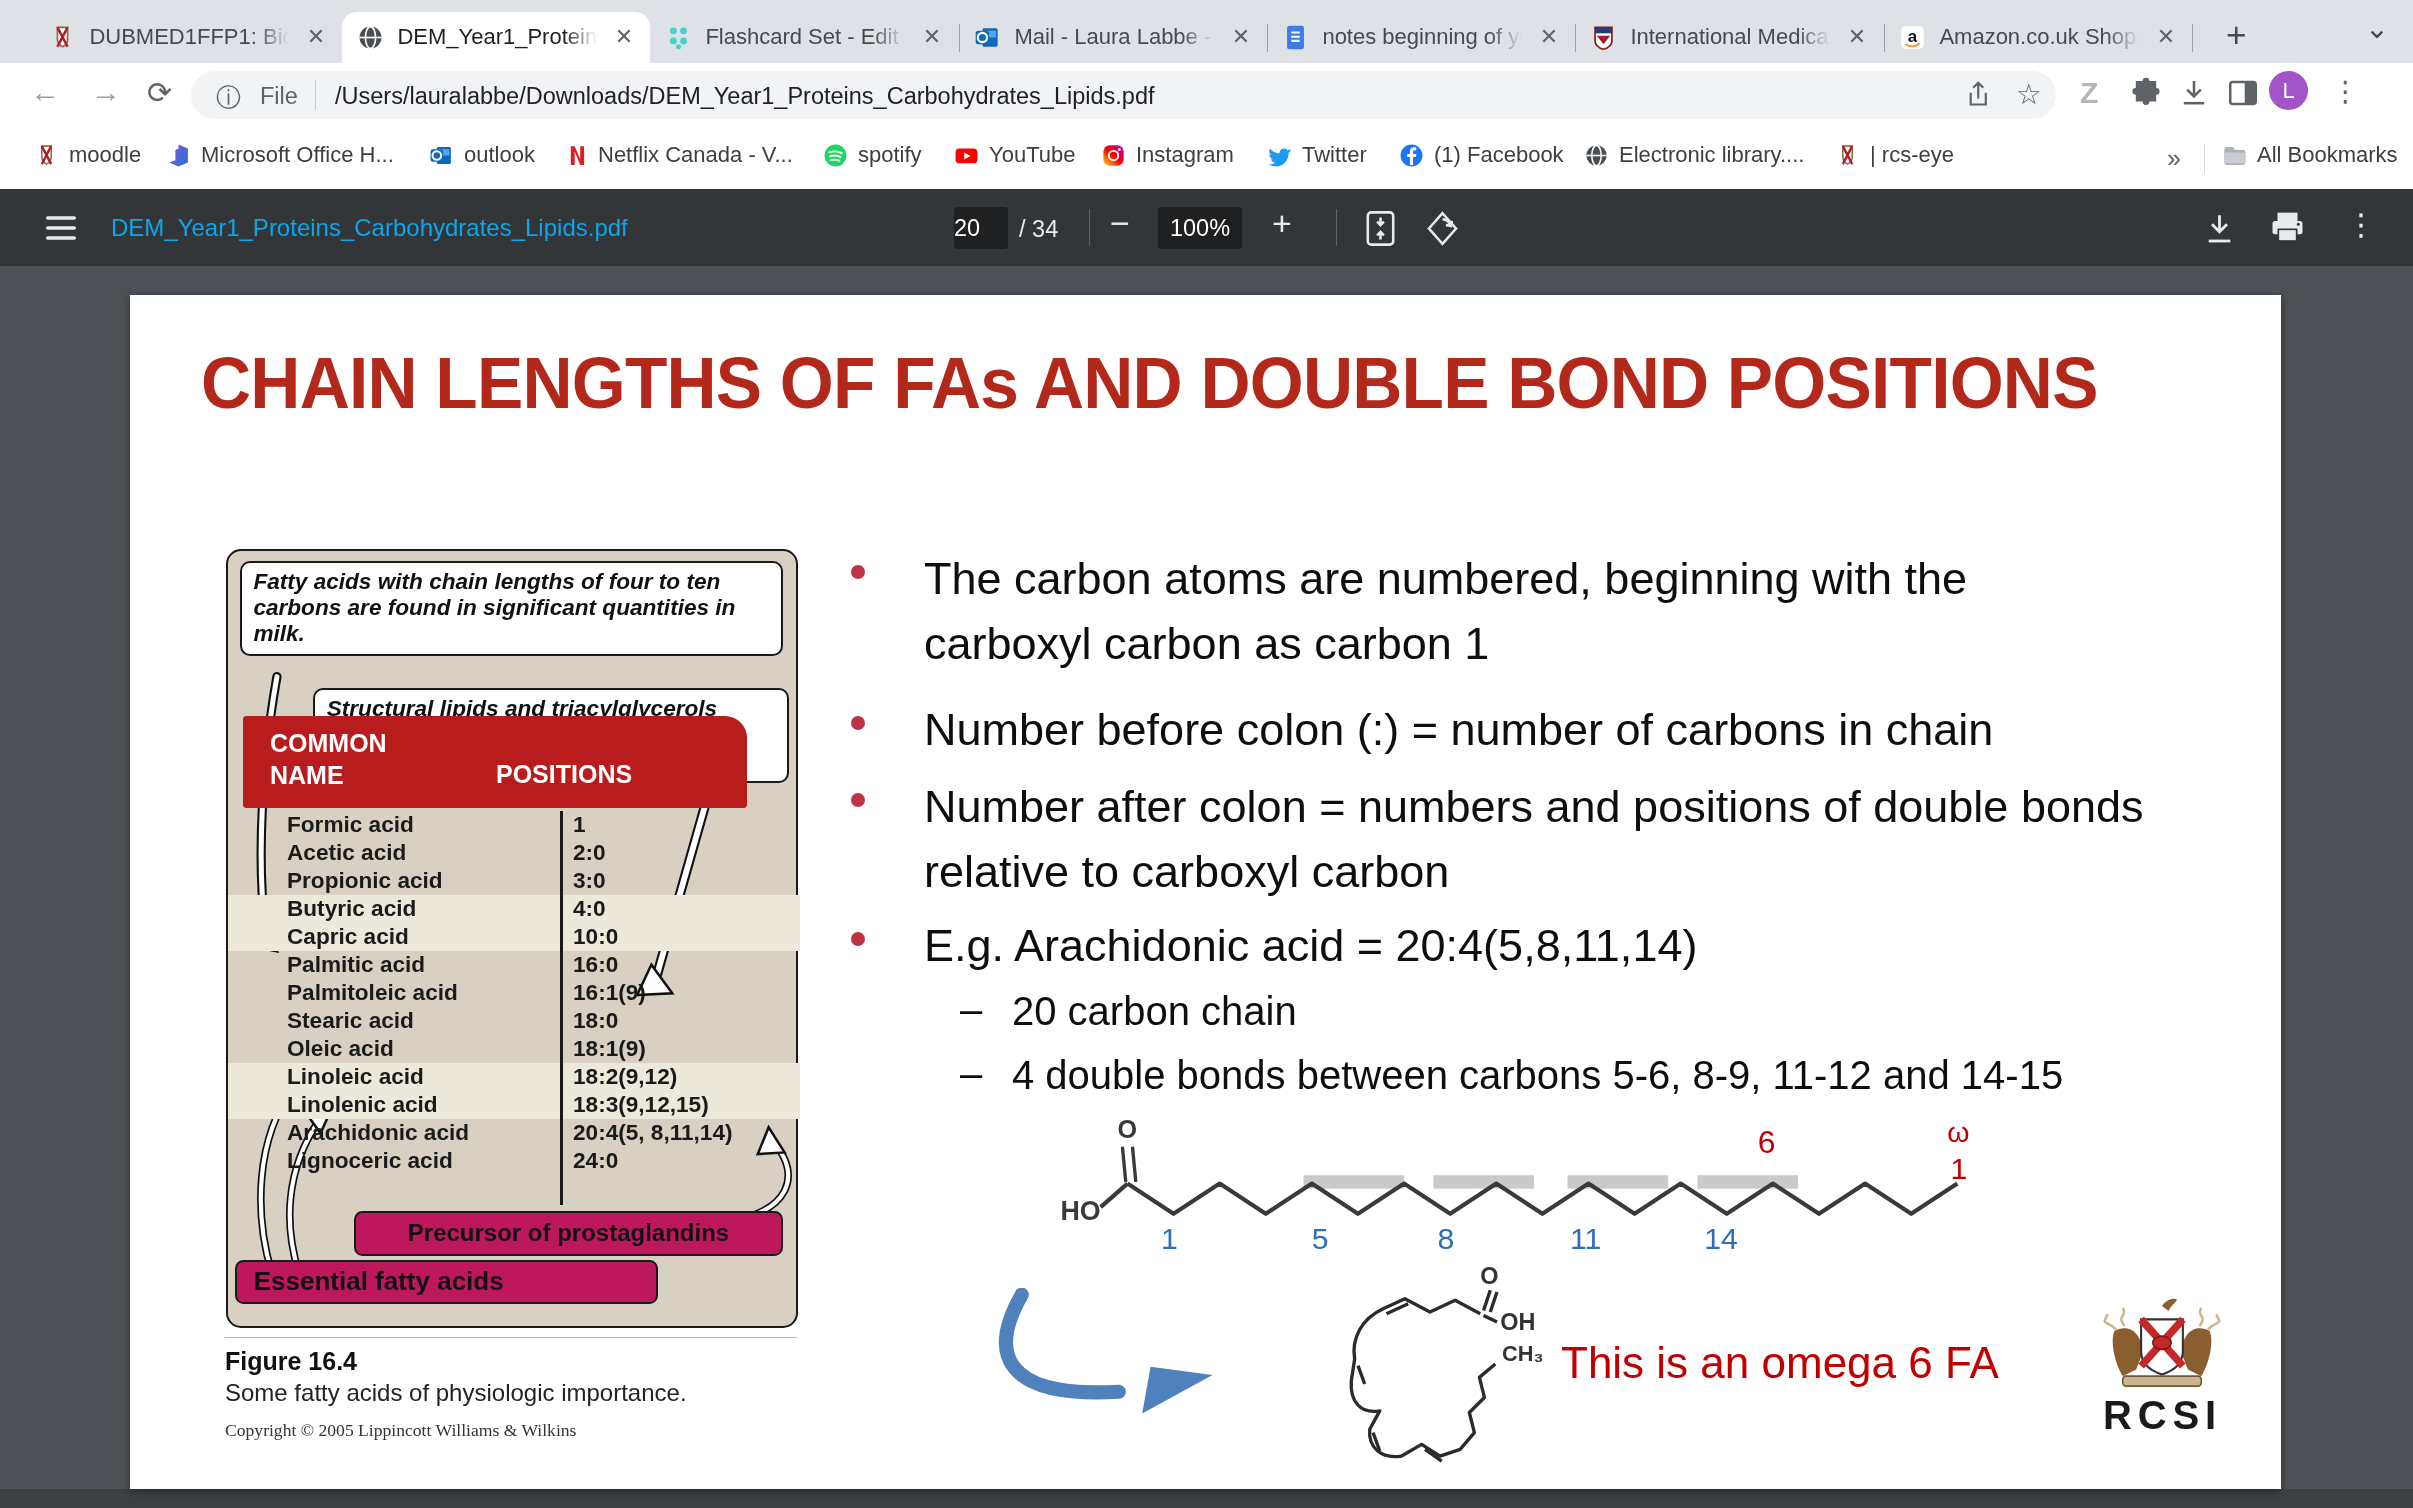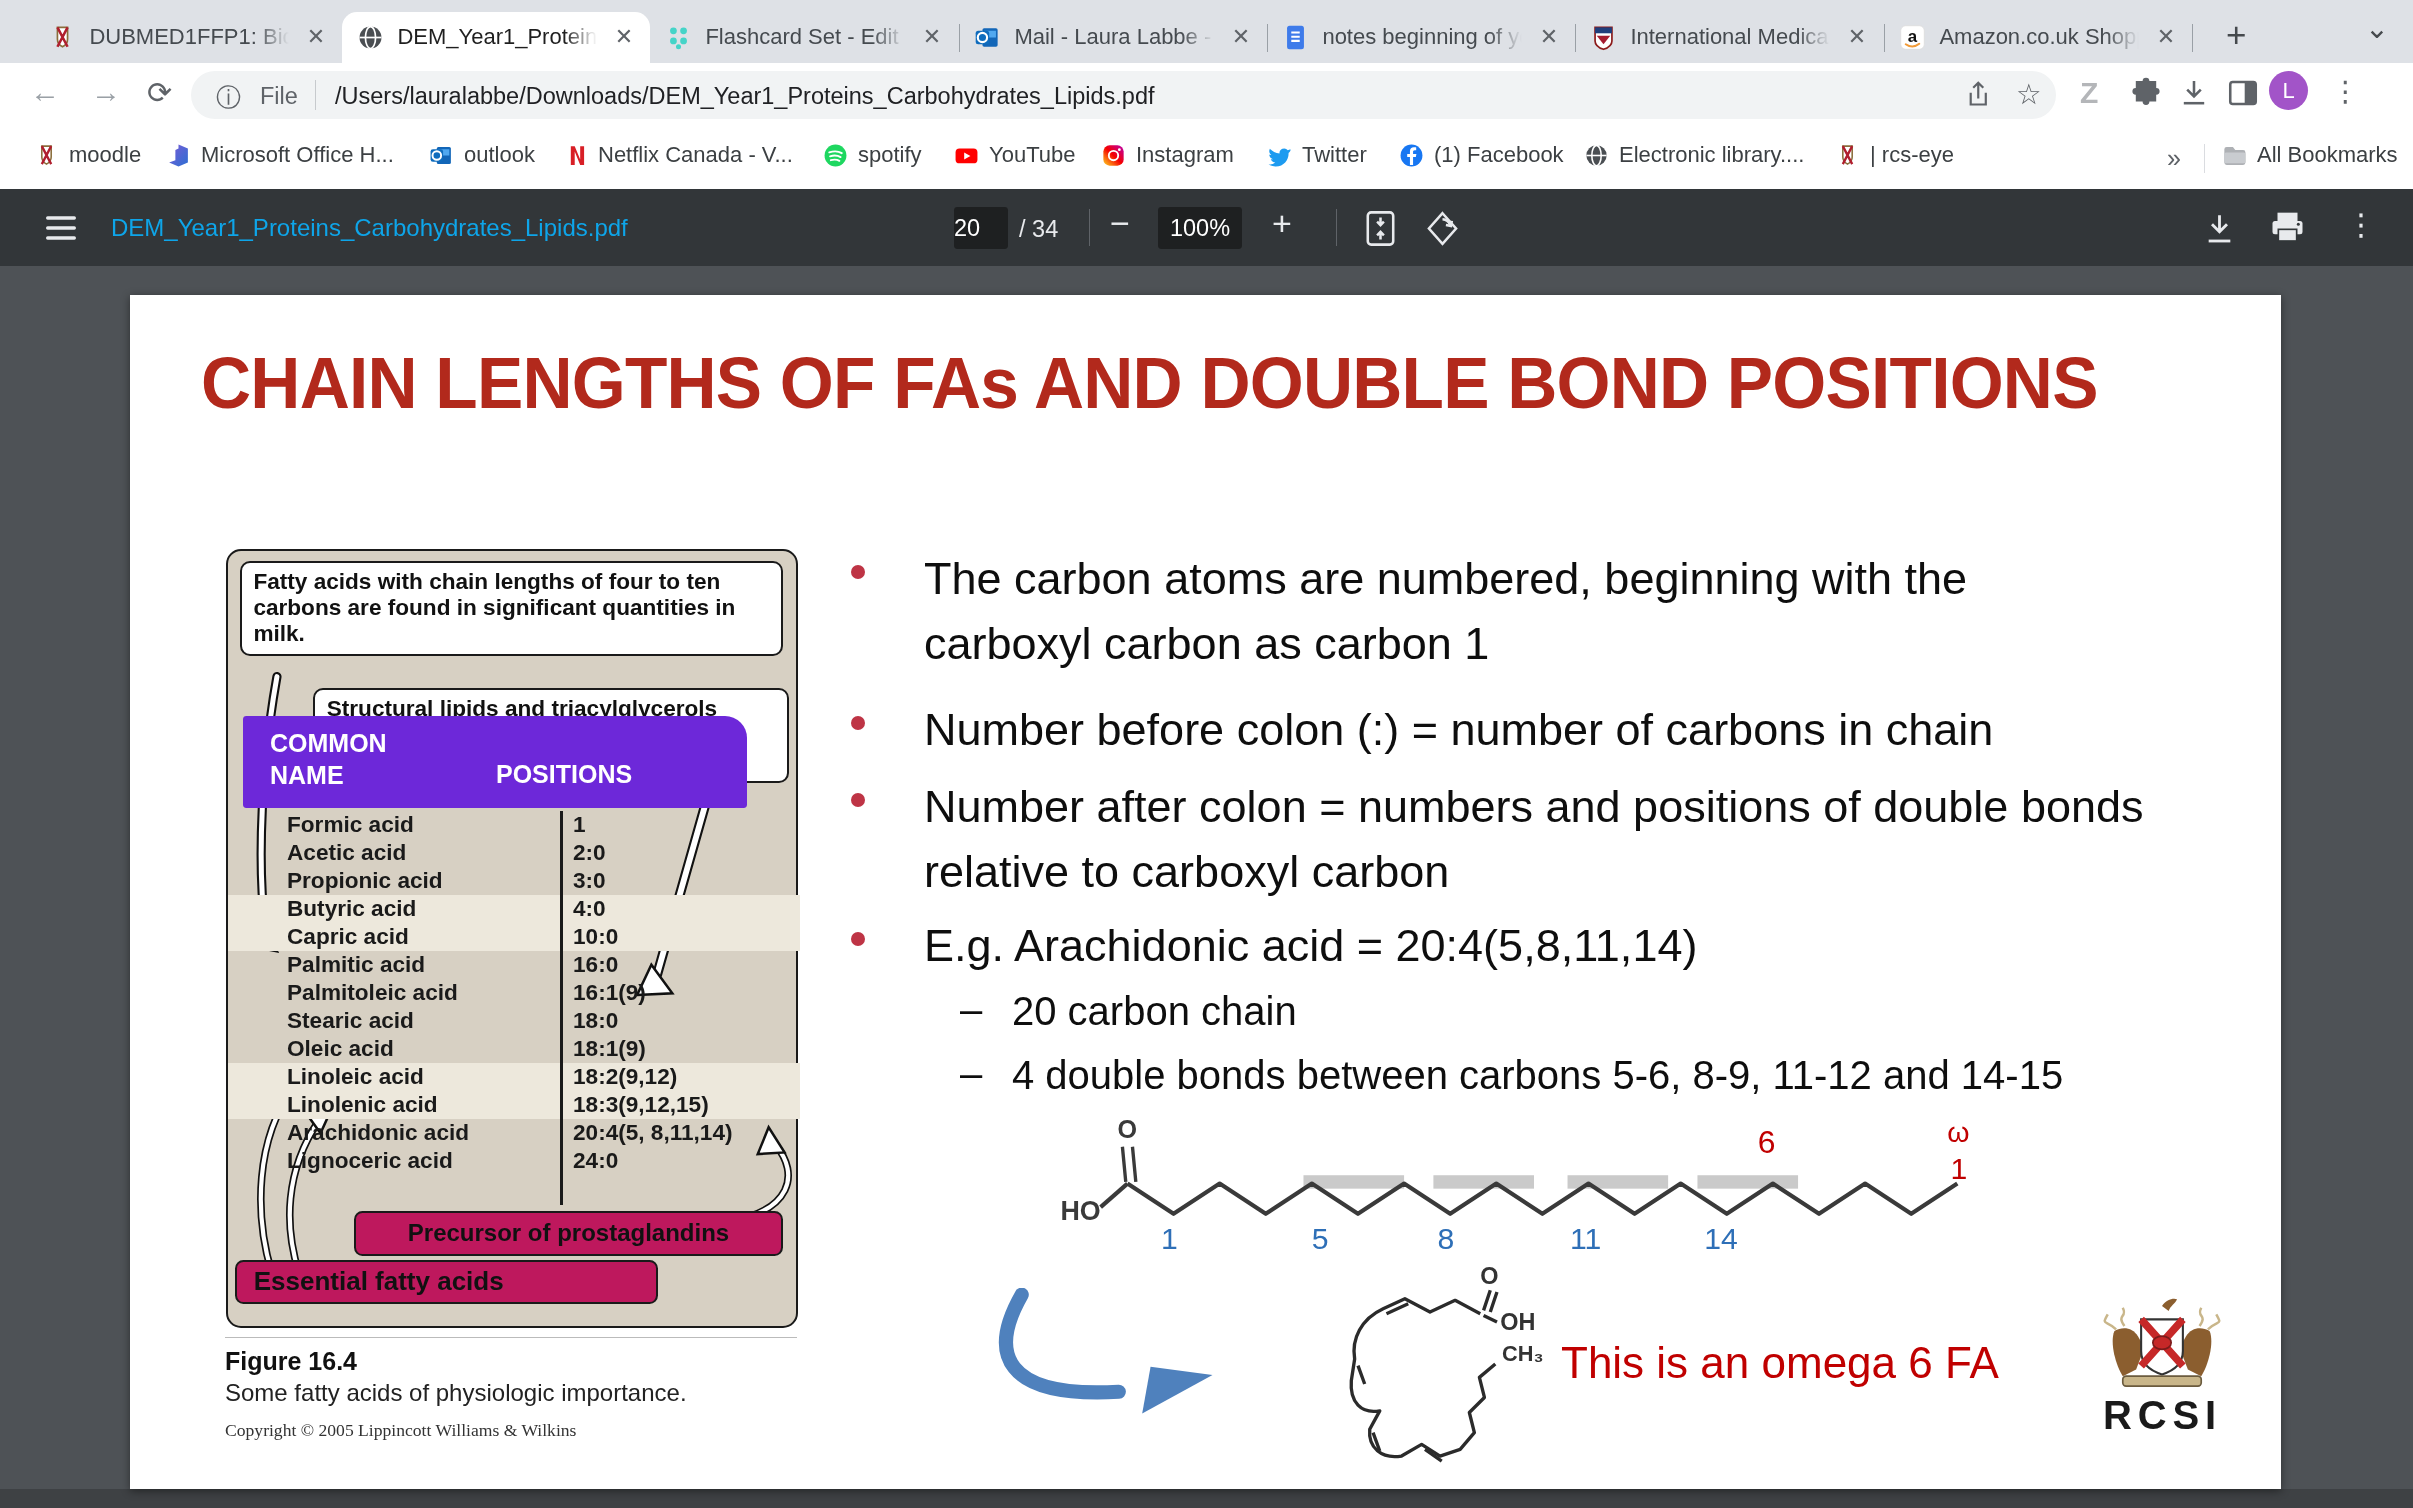--- a/index.html
+++ b/index.html
@@ -55,22 +55,22 @@
           box-shadow:0 1.7px 8.4px rgba(0,0,0,.45); }
 
   .slide-title { position:absolute; left:71px; top:46px; width:2120px; font-size:73px; font-weight:700;
                  letter-spacing:-0.8px; color:#B2291C; white-space:nowrap; transform:scaleX(.95);
                  transform-origin:left top; }
 
   
   .figure { position:absolute; left:96px; top:254px; width:572px; height:779px; background:#D7D0C3;
             border:2.5px solid #1A1A1A; border-radius:15px; }
   .callout { position:absolute; background:#FFF; border:2.5px solid #1A1A1A; border-radius:10px;
-             font-weight:700; font-size:22.6px; line-height:26px; color:#111; padding:6.7px 11.7px; }
-  .fhead { position:absolute; left:15px; top:165px; width:504px; height:92px; background:#6d28d9;
+             font-weight:700; font-size:22.6px; line-height:26px; color:#111; padding:6.7px 11.7px;font-style:italic; }
+  .fhead { position:absolute; left:15px; top:165px; width:504px; height:92px; background:#b91c1c;
            border-radius:3.4px 22px 3.4px 3.4px; color:#FFF; font-weight:700; font-size:25px; }
   .frows { position:absolute; left:0; top:260px; width:572px; }
   .frow { position:relative; height:28px; line-height:28px; font-weight:700; font-size:22.6px; color:#1A1A1A; }
   .frow.hl { background:#EDE8DC;padding-left:12px; }
   .frow .nm { position:absolute; left:35px;margin-left:24px; }
   .frow .st { position:absolute; left:345px; }
   .fvline { position:absolute; left:332px; top:260px; width:2.5px; height:394px; background:#1A1A1A; }
   .fbox { position:absolute; background:#be185d; border:2.5px solid #1A1A1A; border-radius:8.4px;
           font-weight:700; color:#111; text-align:center; }
   .figcap1 { position:absolute; left:95px; top:1052px; font-size:25px; font-weight:700; color:#111; }

